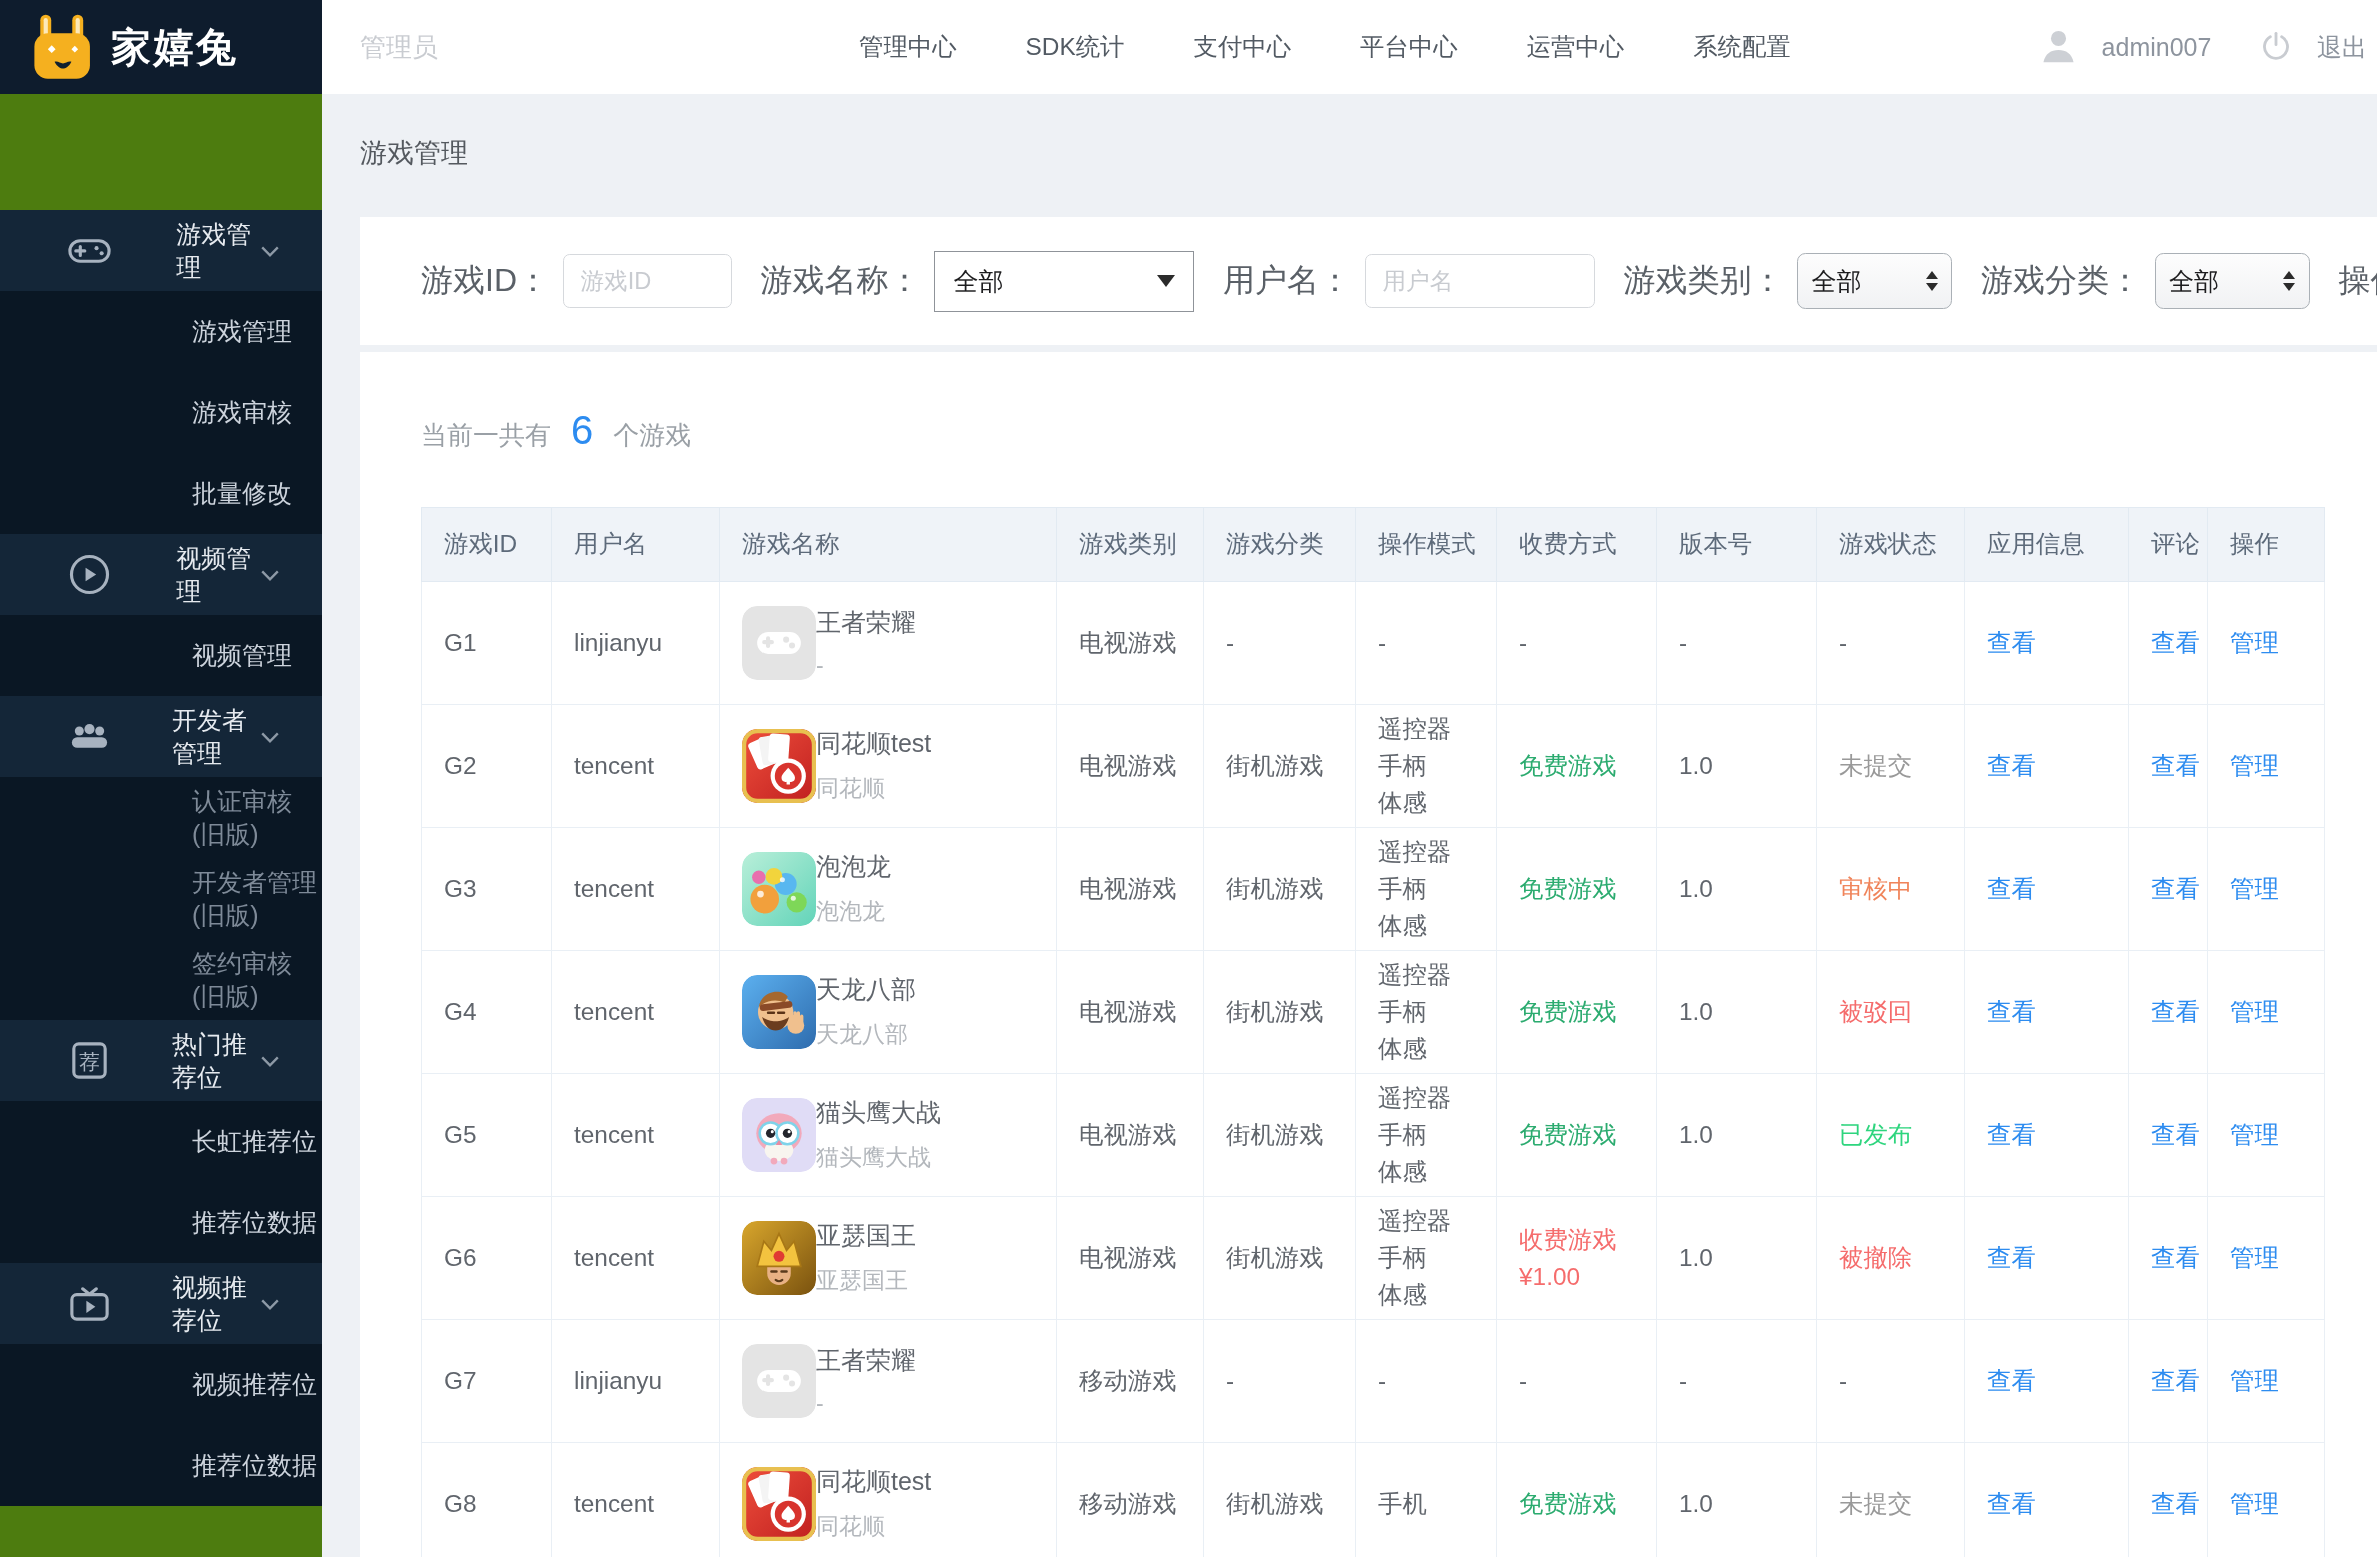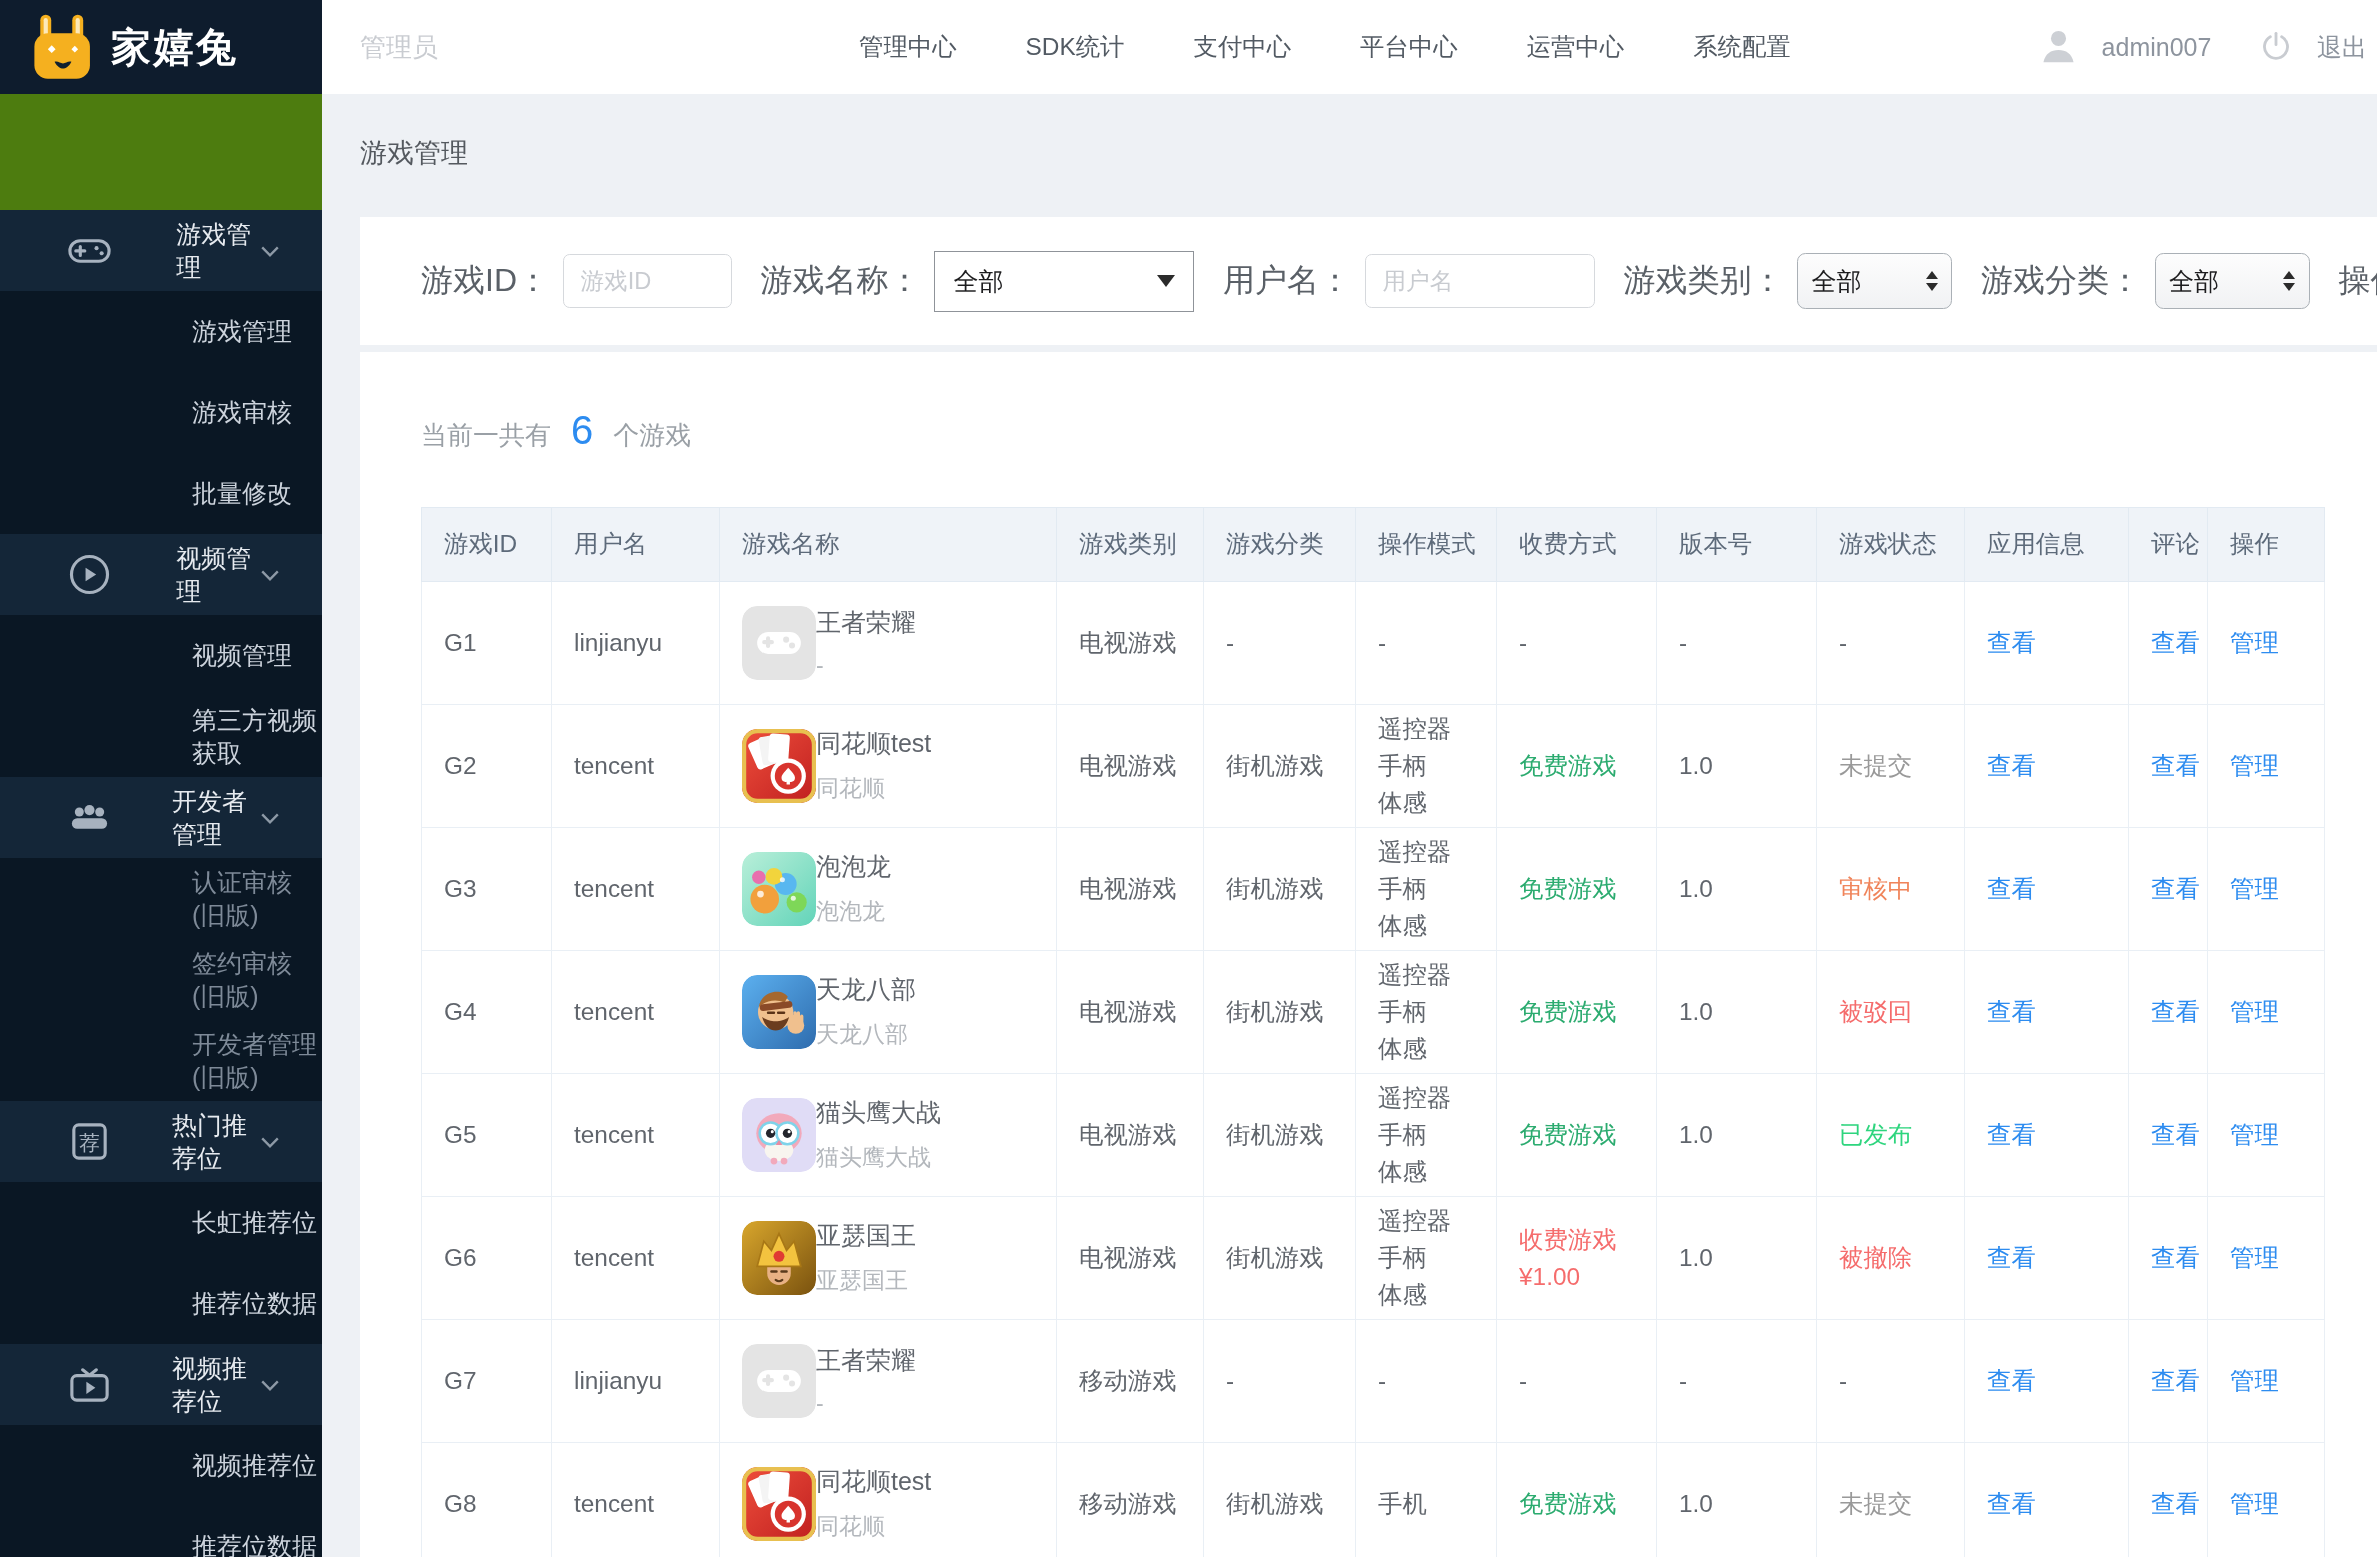--- a/index.html
+++ b/index.html
@@ -116,43 +116,42 @@
       </span>
       <span class="slabel">视频管理</span>
       <span class="schev">
         <svg width="34" height="34" viewBox="0 0 24 24" fill="none">
             <path d="M6.5 9.5l5.5 5.5 5.5-5.5" stroke="#8d99a6" stroke-width="1.7"></path>
           </svg>
       </span>
     </div>
     <div class="ssub">
       <div class="sitem">视频管理</div>
-      <div class="sitem">第三方视频获取</div>
     </div>
 
     <div class="sgroup">
       <span class="sicon">
         <svg width="47" height="47" viewBox="0 0 24 24" fill="#a7b2bf">
           <circle cx="6.8" cy="9.2" r="2.3"></circle>
             <circle cx="12" cy="8.2" r="2.6"></circle>
             <circle cx="17.2" cy="9.2" r="2.3"></circle>
           <rect x="3" y="12.4" width="18" height="5.4" rx="2.7"></rect>
         </svg>
       </span>
       <span class="slabel">开发者管理</span>
       <span class="schev">
         <svg width="34" height="34" viewBox="0 0 24 24" fill="none">
             <path d="M6.5 9.5l5.5 5.5 5.5-5.5" stroke="#8d99a6" stroke-width="1.7"></path>
           </svg>
       </span>
     </div>
     <div class="ssub">
       <div class="sitem dim">认证审核(旧版)</div>
+      <div class="sitem dim">开发者管理(旧版)</div>
       <div class="sitem dim">签约审核(旧版)</div>
-      <div class="sitem dim">开发者管理(旧版)</div>
     </div>
 
     <div class="sgroup">
       <span class="sicon">
         <svg width="47" height="47" viewBox="0 0 24 24">
           <rect x="4" y="3.5" width="16" height="17" rx="2.5" fill="none" stroke="#a7b2bf" stroke-width="1.6"></rect>
           <text x="12" y="16.5" font-size="10.5" fill="#a7b2bf" text-anchor="middle" font-family="'DejaVu Sans',sans-serif">荐</text>
         </svg>
       </span>
       <span class="slabel">热门推荐位</span>

